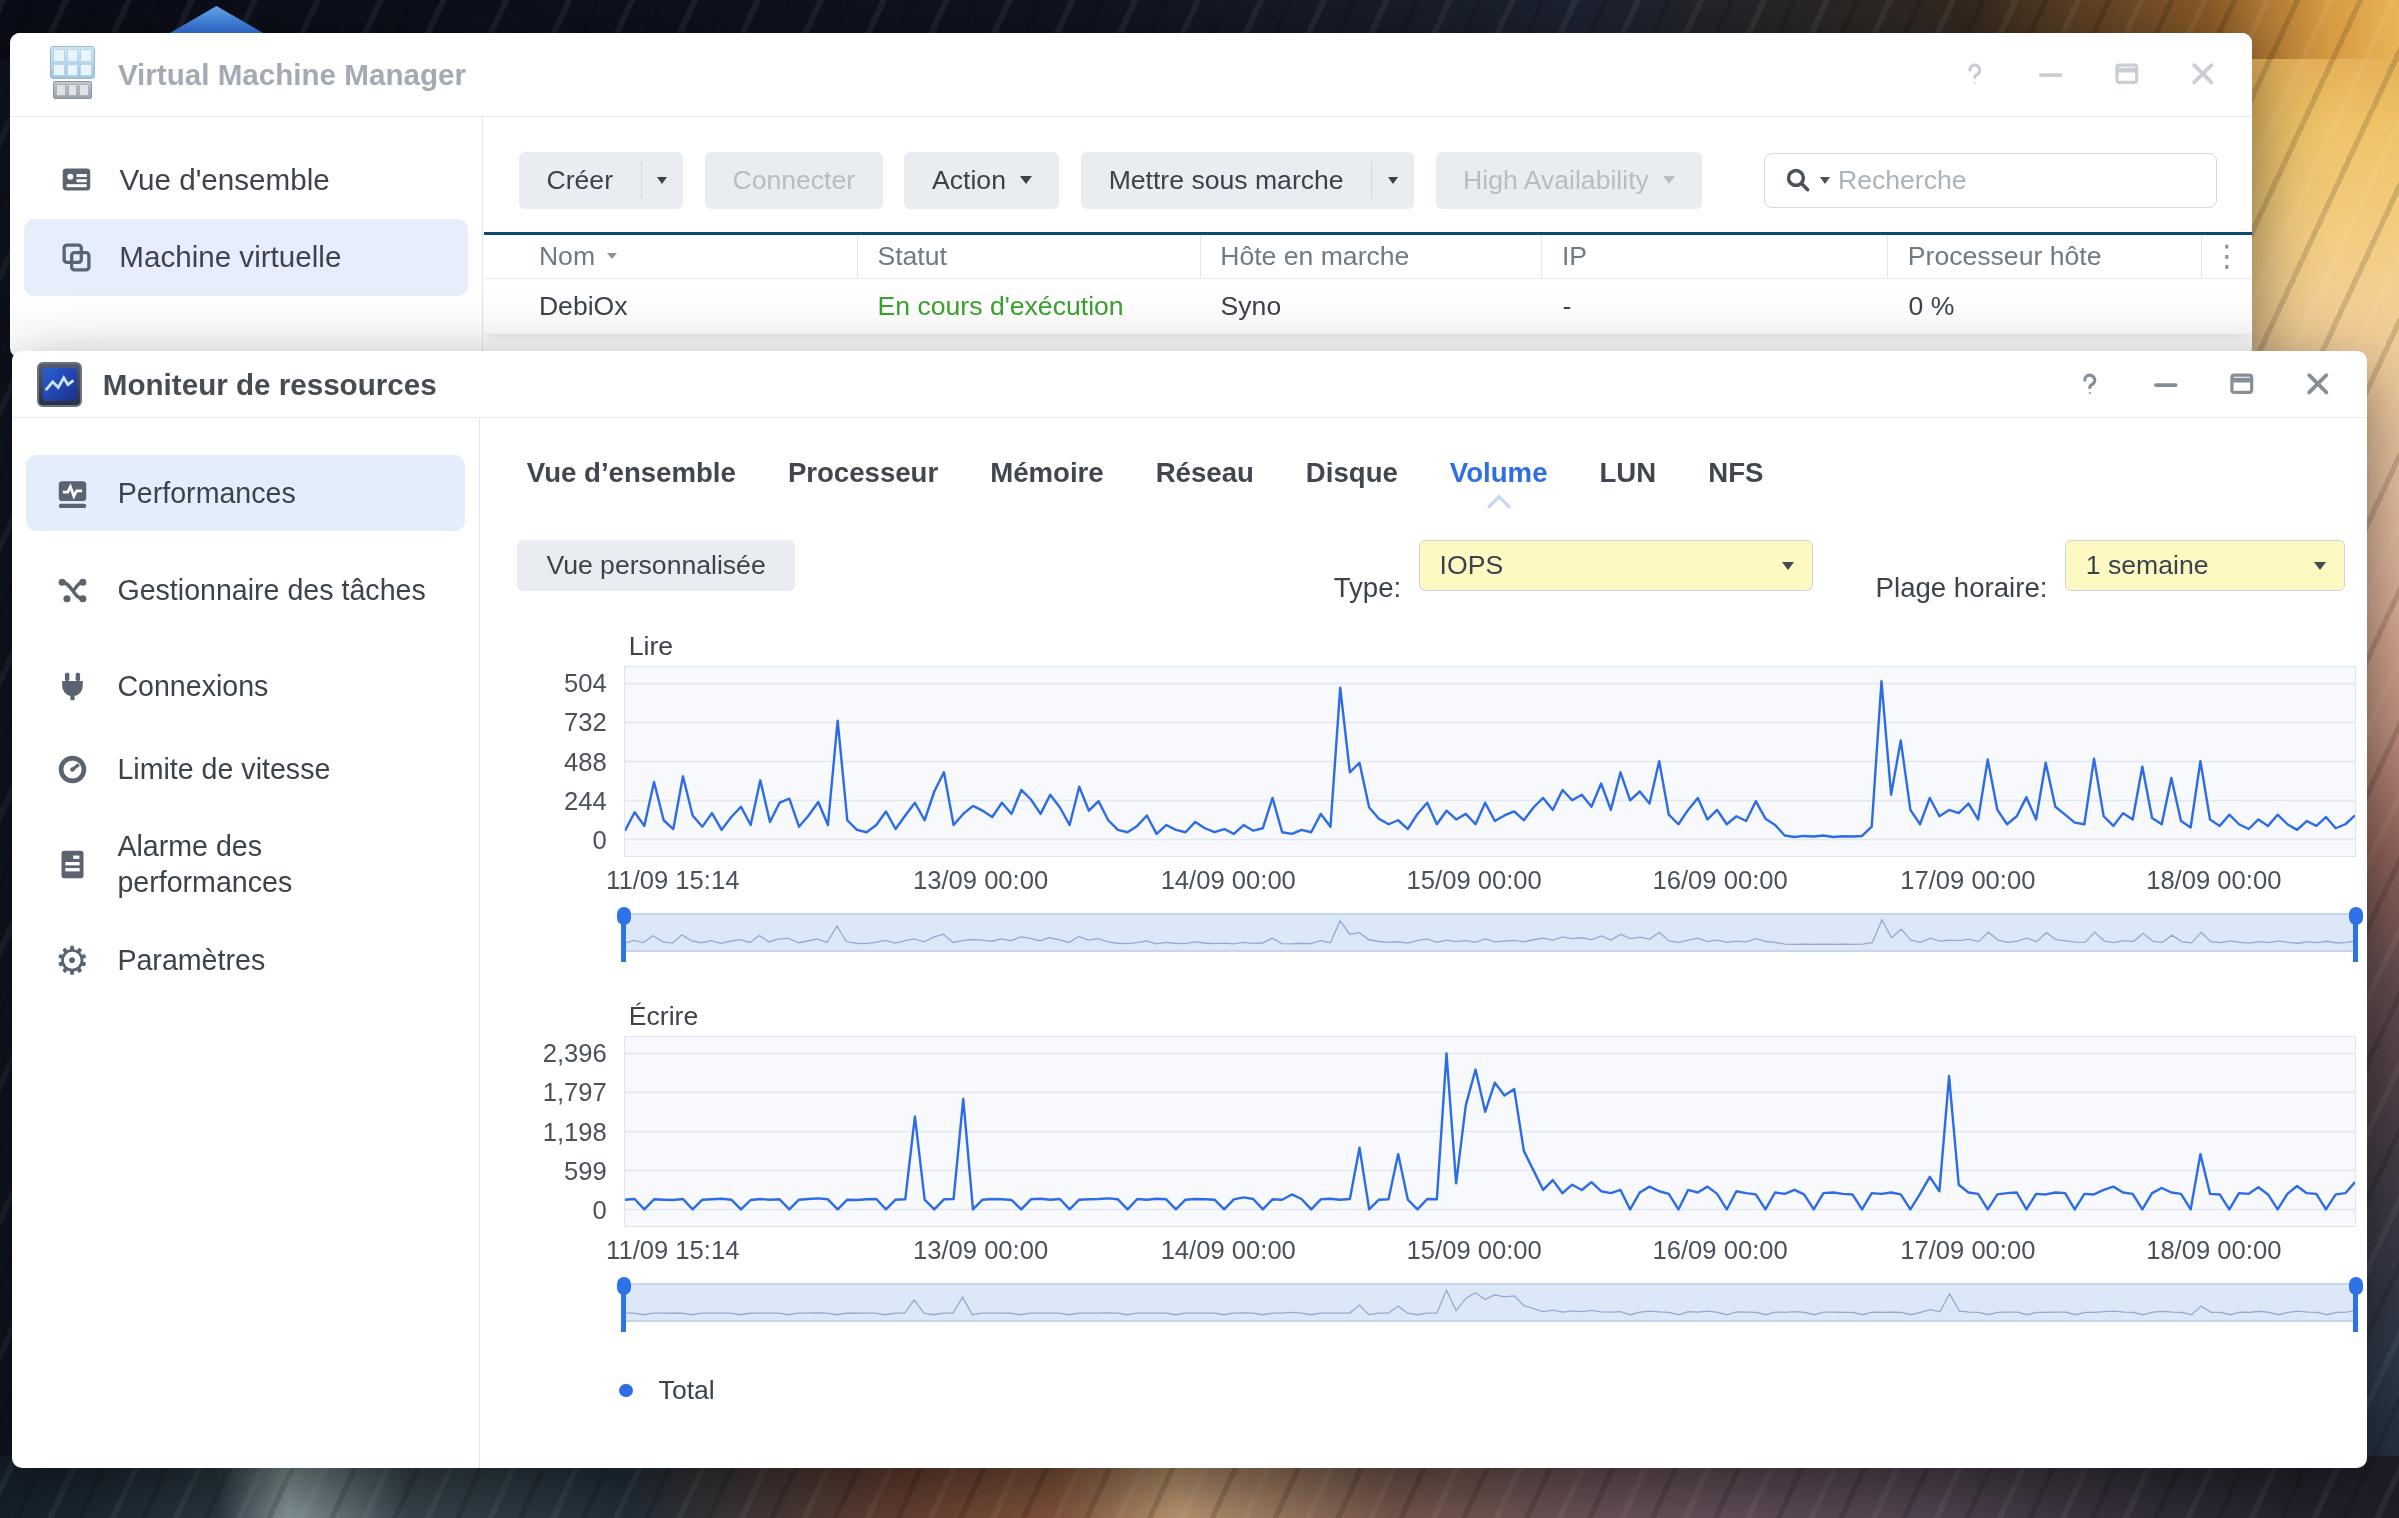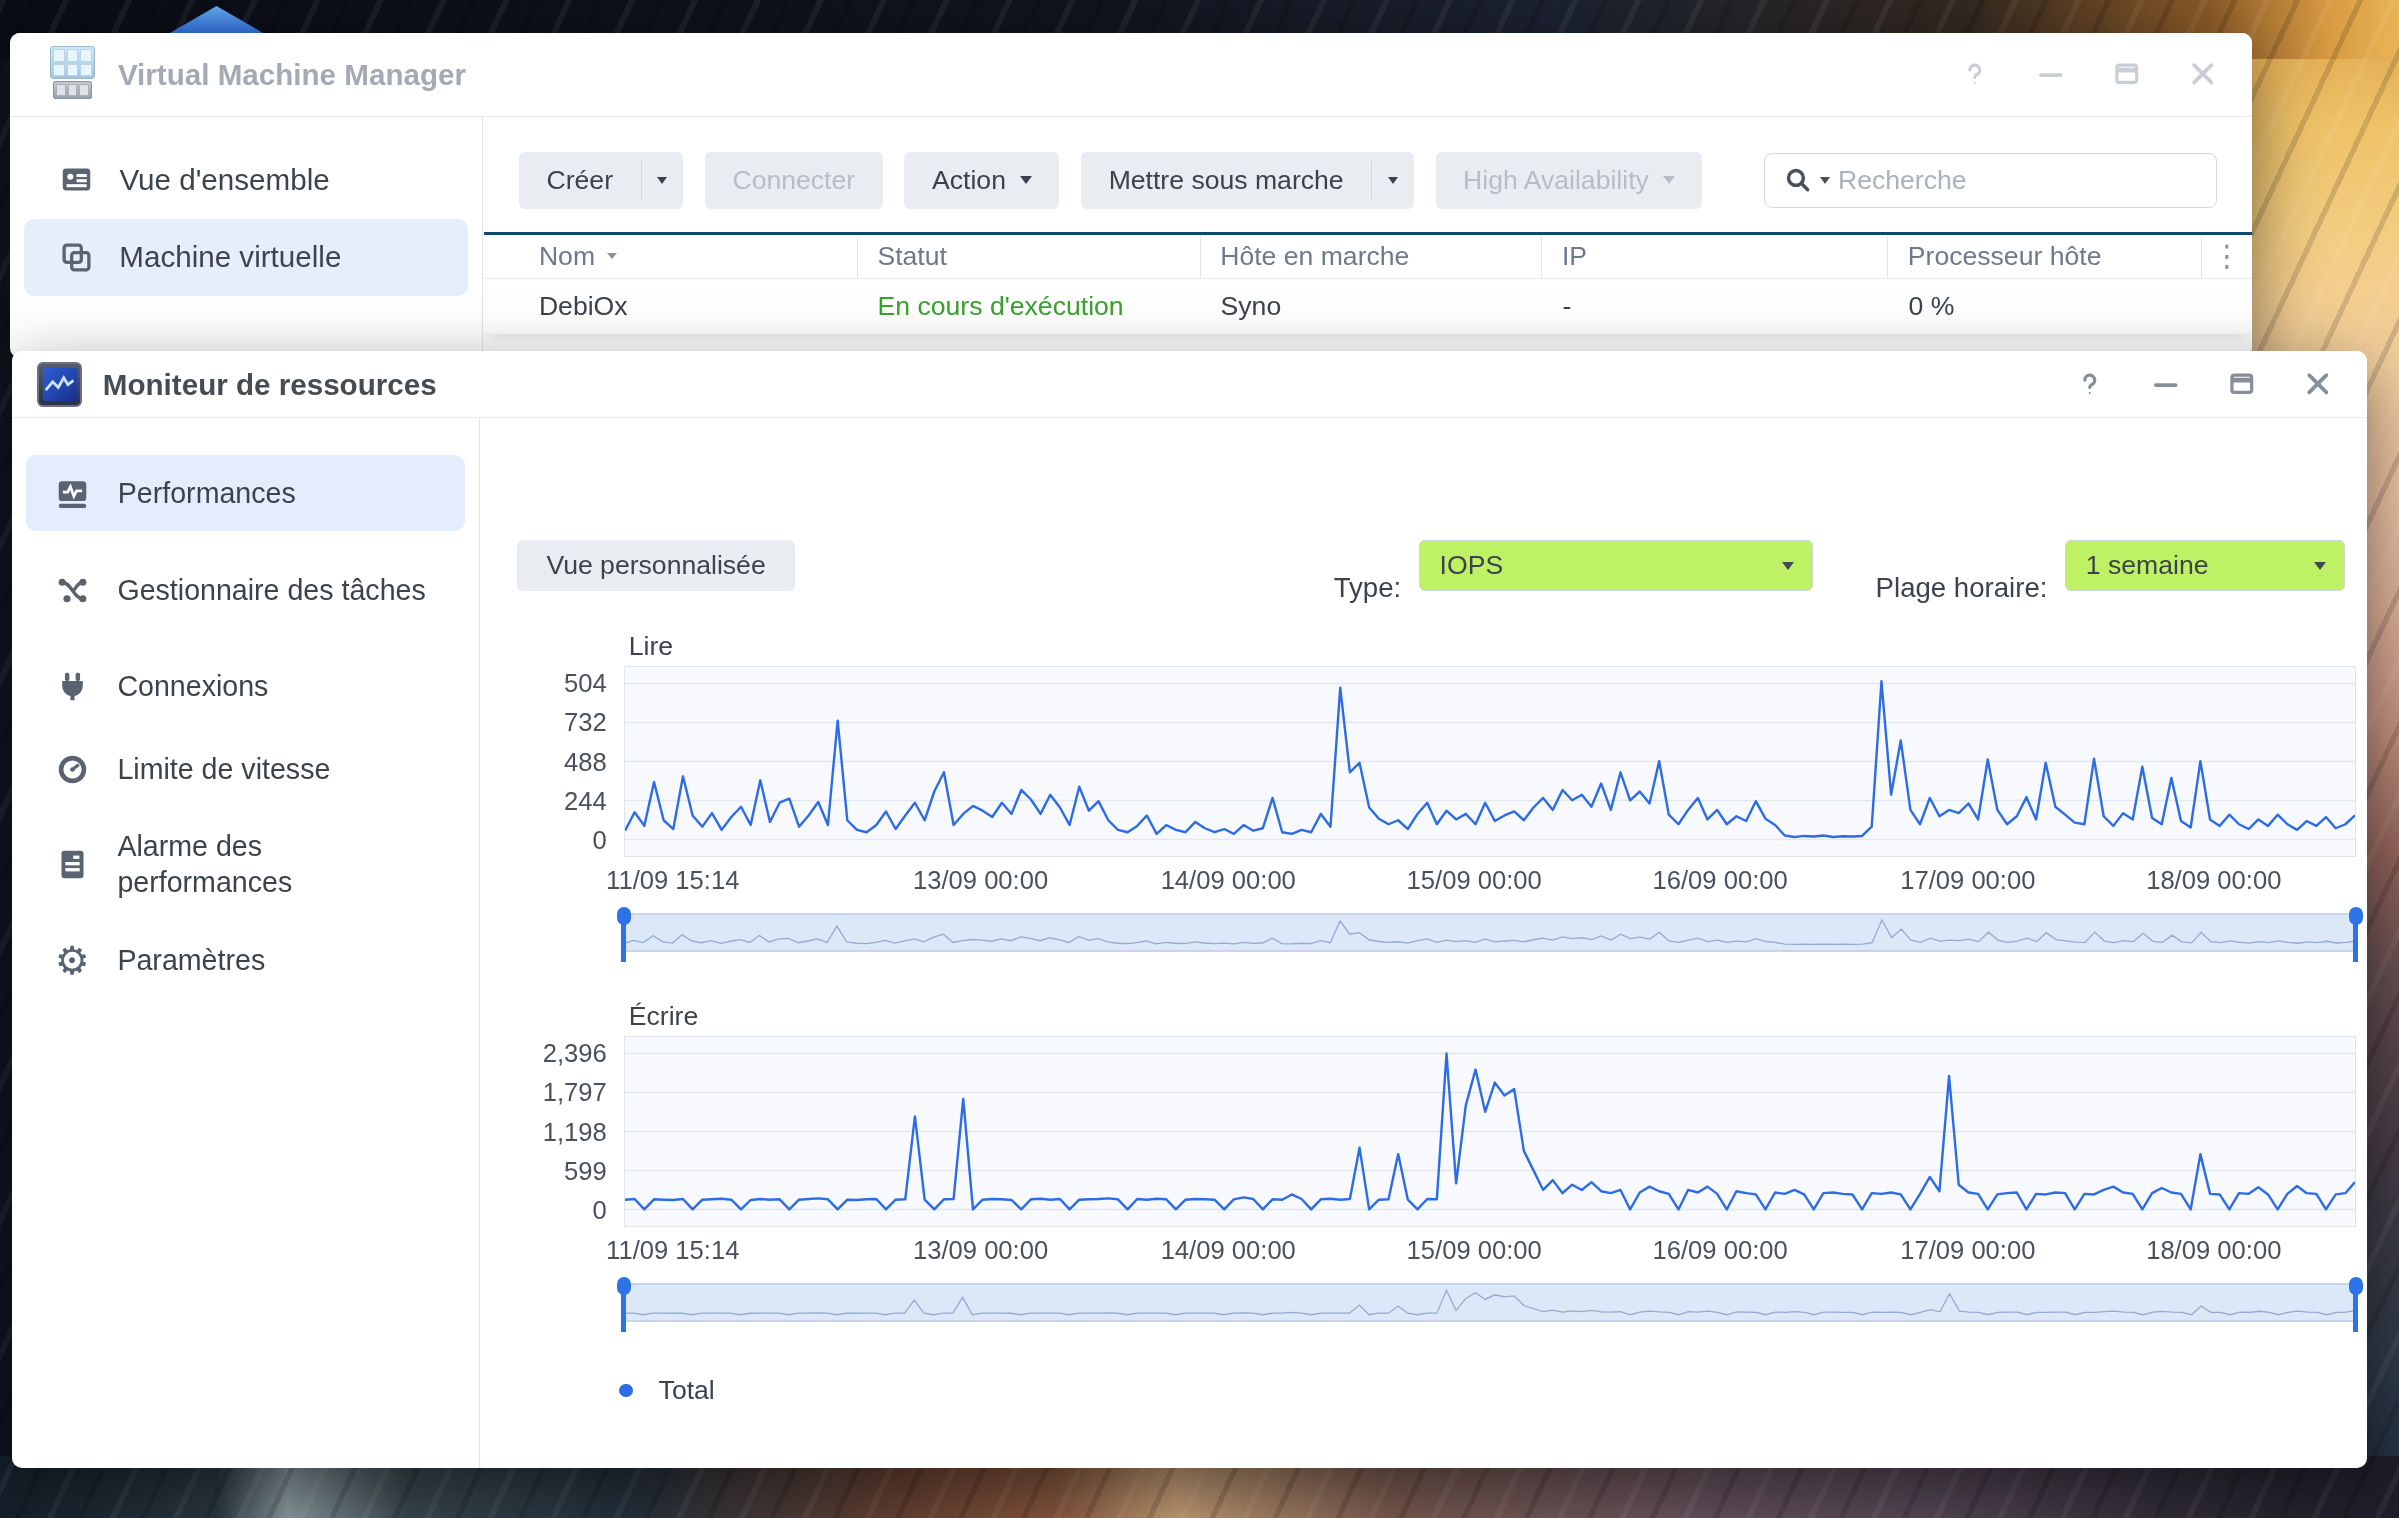--- a/index.html
+++ b/index.html
@@ -99,21 +99,21 @@
   .tabs { position:absolute; left:44px; top:29.6px; height:51px; display:flex; gap:48px; align-items:center; }
   .tab { font-size:27.6px; font-weight:bold; color:#414750; cursor:pointer; position:relative; padding:3.9px 2px; }
   .tab.active { color:#2f6fe0; }
   .tab.active::after { content:""; position:absolute; left:50%; bottom:-21.7px; width:13.8px; height:13.8px;
      border-left:3px solid #c2d7f5; border-top:3px solid #c2d7f5; transform:translateX(-50%) rotate(45deg); }
   .ctrl-row { position:absolute; left:36px; right:21.7px; top:122px; height:51px; display:flex; align-items:center; }
   .btn-plain { background:#e9edf2; border-radius:5.9px; height:51px; padding:0 29.6px; display:flex; align-items:center;
      font-size:26.6px; color:#3c434c; cursor:pointer; }
   .ctrl-right { margin-left:auto; display:flex; align-items:center; gap:17.7px; }
   .ctrl-label { font-size:27.6px; color:#3c434c;margin-top:44px; }
-  .select { height:51px; background:#bef264; border:1px solid #cdd4dc; border-radius:5.9px; display:flex; align-items:center;
+  .select { height:51px; background:#fef9c3; border:1px solid #cdd4dc; border-radius:5.9px; display:flex; align-items:center;
      justify-content:space-between; padding:0 17.7px 0 19.7px; font-size:26.6px; color:#3c434c; cursor:pointer; }
   .select .caret { color:#444b53; border-top-width:8.9px; }
   .sel-type { width:394px; margin-right:45px; }
   .sel-range { width:280px; }
 
   
   .chart-block { position:absolute; left:0; right:12.8px; height:335px; }
   #chart-0 { top:213px; } #chart-1 { top:583px; }
   .chart-title { position:absolute; left:148px; top:0; font-size:26.6px; color:#3c434c; }
   .yaxis { position:absolute; left:0; top:35px; width:126px; height:191px; }
@@ -386,20 +386,30 @@
             </svg>
           </span>
           <span class="two-line">Alarme des<br>performances</span>
         </div>
         <div class="side-item">
           <span class="side-icon text-icon">⚙</span>
           <span>Paramètres</span>
         </div>
       </div>
     <div class="rm-content">
+      <div class="tabs" id="rm-tabs">
+          <div class="tab">Vue d’ensemble</div>
+          <div class="tab">Processeur</div>
+          <div class="tab">Mémoire</div>
+          <div class="tab">Réseau</div>
+          <div class="tab">Disque</div>
+          <div class="tab active">Volume</div>
+          <div class="tab">LUN</div>
+          <div class="tab">NFS</div>
+        </div>
       <div class="ctrl-row">
         <div class="btn-plain">Vue personnalisée</div>
         <div class="ctrl-right">
           <span class="ctrl-label">Type:</span>
           <div class="select sel-type">
             <span>IOPS</span>
             <span class="caret"></span>
           </div>
           <span class="ctrl-label">Plage horaire:</span>
           <div class="select sel-range">

